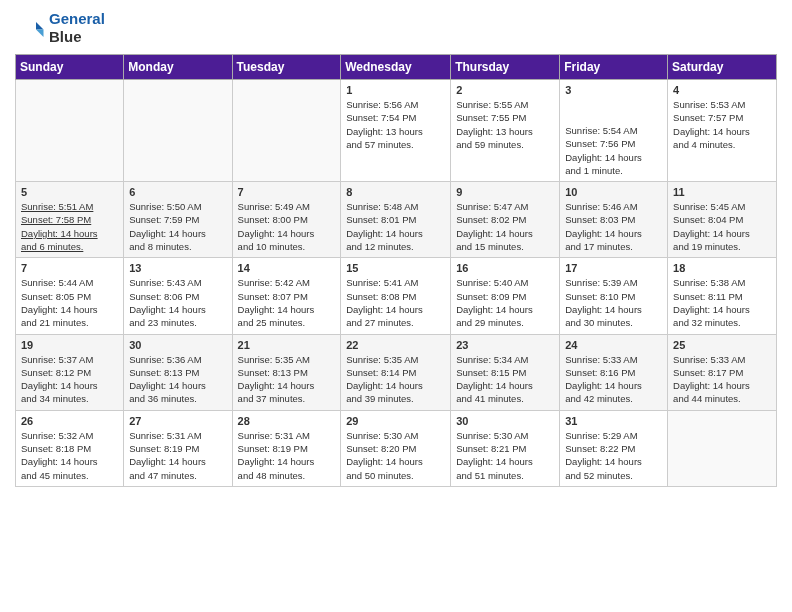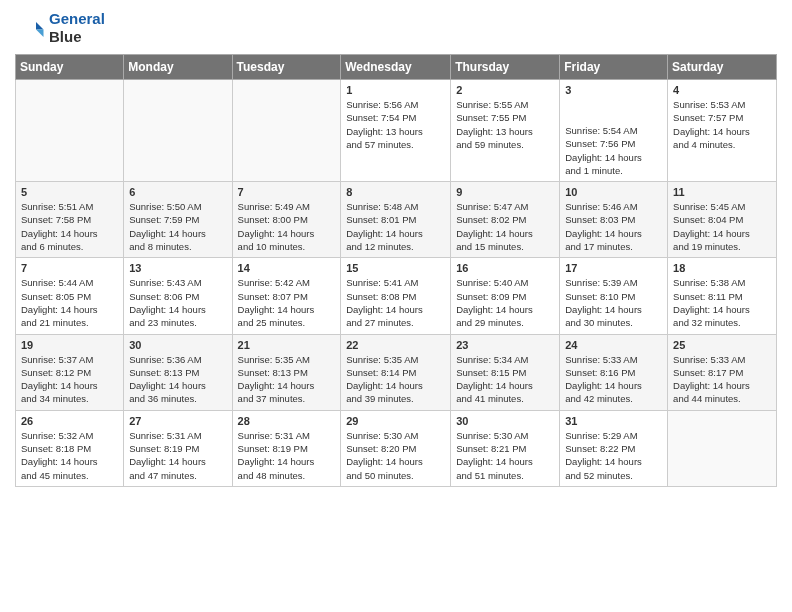--- a/index.html
+++ b/index.html
@@ -45,21 +45,21 @@
     .location {
       font-size: 14px;
       color: #555;
     }
     .calendar {
       width: 100%;
       border-collapse: collapse;
       border: 1px solid #ccc;
     }
     .calendar th {
-      background-color: #737373;
+      background-color: #4c1d95;
       color: #fff;
       font-size: 12px;
       font-weight: bold;
       padding: 5px 4px;
       text-align: left;
       border: 1px solid #aaa;
     }
     .calendar td {
       vertical-align: top;
       border: 1px solid #ccc;
@@ -146,21 +146,21 @@
           <div class="day-number">4</div>
           <div class="day-detail" style="white-space: pre-line;">Sunrise: 5:53 AM
 Sunset: 7:57 PM
 Daylight: 14 hours
 and 4 minutes.</div>
         </td>
       </tr>
       <tr>
         <td>
           <div class="day-number">5</div>
-          <div class="day-detail" style="white-space: pre-line;">Sunrise: 5:51 AM
+          <div class="day-detail" style="white-space: pre-line; text-decoration: underline;">Sunrise: 5:51 AM
 Sunset: 7:58 PM
 Daylight: 14 hours
 and 6 minutes.</div>
         </td>
         <td>
           <div class="day-number">6</div>
           <div class="day-detail" style="white-space: pre-line;">Sunrise: 5:50 AM
 Sunset: 7:59 PM
 Daylight: 14 hours
 and 8 minutes.</div>

